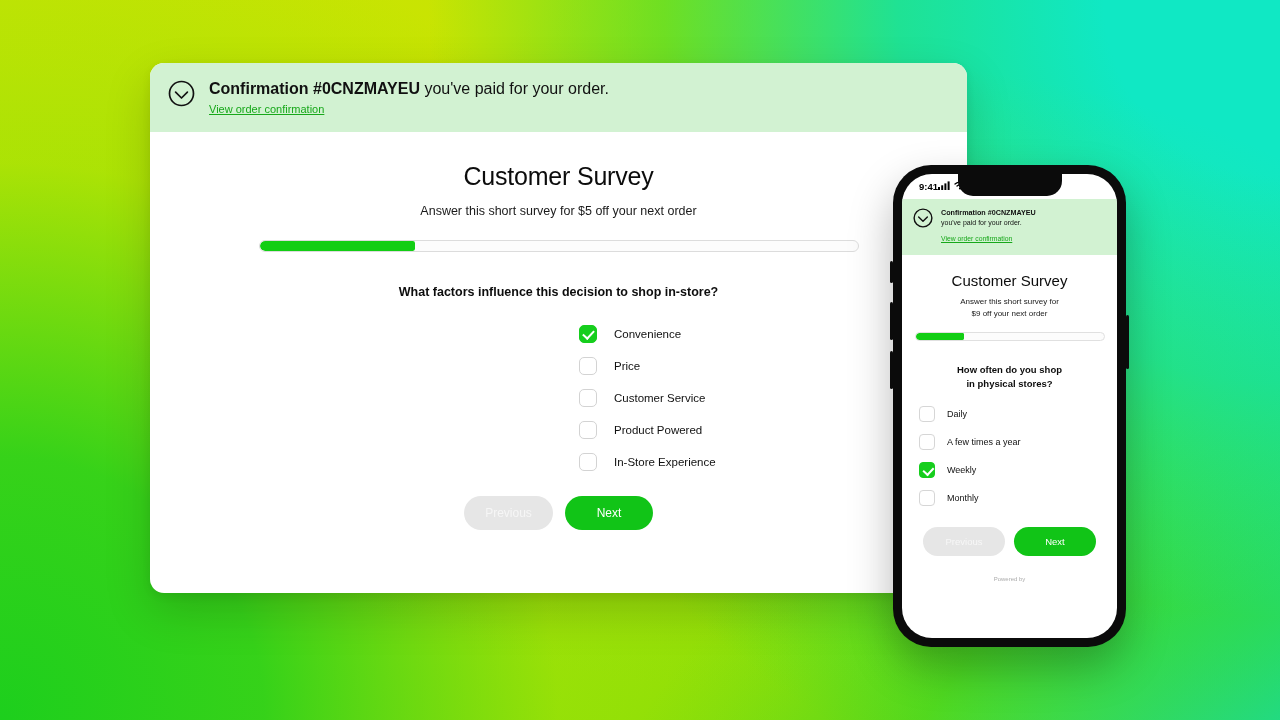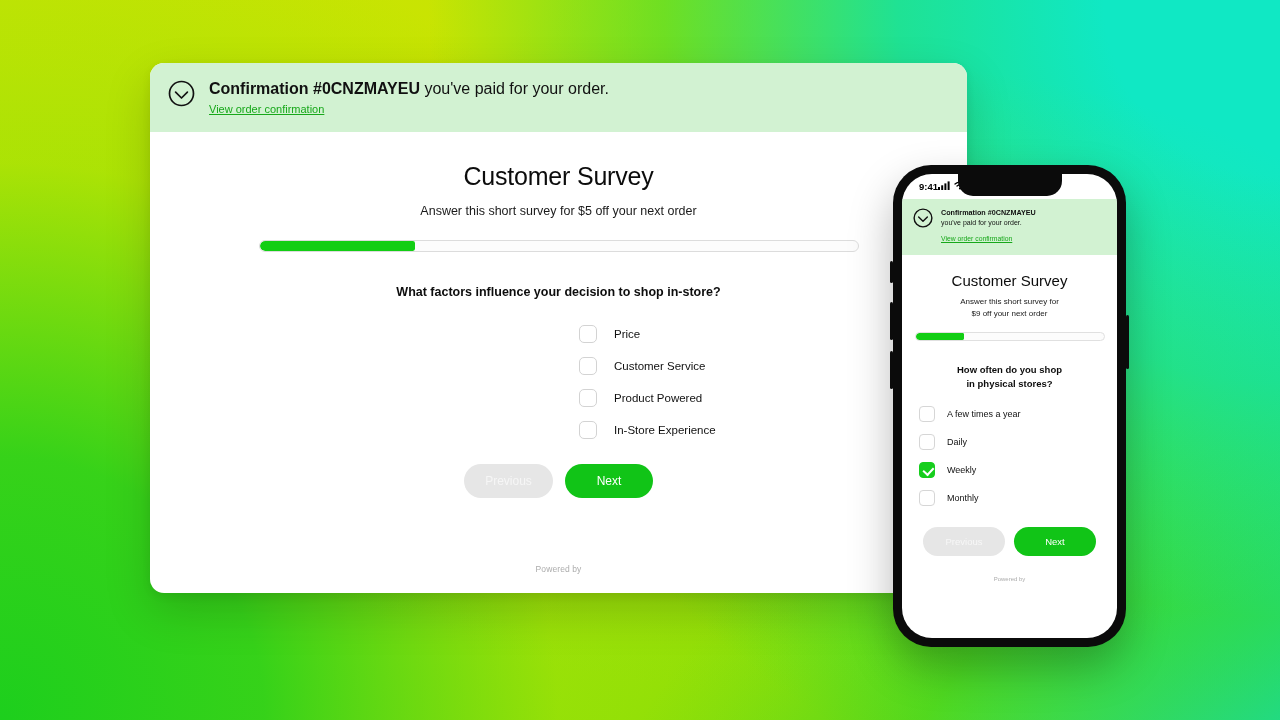--- a/index.html
+++ b/index.html
@@ -182,23 +182,27 @@
   <div class="survey-body">
     <div class="survey-title">Customer Survey</div>
     <div class="survey-sub">Answer this short survey for $5 off your next order</div>
 
     <div class="progress-wrap">
       <div class="progress-track">
         <div class="progress-fill" id="d-fill" style="width: 26%;"></div>
       </div>
     </div>
 
-    <div class="question">What factors influence your decision to shop in-store?</div>
+    <div class="question">What factors influence this decision to shop in-store?</div>
 
     <div class="options" id="d-options">
+        <div class="option">
+          <span class="cbox checked"></span>
+          <span class="opt-label">Convenience</span>
+        </div>
         <div class="option">
           <span class="cbox"></span>
           <span class="opt-label">Price</span>
         </div>
         <div class="option">
           <span class="cbox"></span>
           <span class="opt-label">Customer Service</span>
         </div>
         <div class="option">
           <span class="cbox"></span>
@@ -287,25 +291,25 @@
     </div>
 
     <div class="m-question">
       <span>How often do you shop</span><br>
       <span>in physical stores?</span>
     </div>
 
     <div class="m-options" id="m-options">
         <div class="m-option">
           <span class="m-cbox"></span>
-          <span class="m-opt-label">A few times a year</span>
+          <span class="m-opt-label">Daily</span>
         </div>
         <div class="m-option">
           <span class="m-cbox"></span>
-          <span class="m-opt-label">Daily</span>
+          <span class="m-opt-label">A few times a year</span>
         </div>
         <div class="m-option">
           <span class="m-cbox checked"></span>
           <span class="m-opt-label">Weekly</span>
         </div>
         <div class="m-option">
           <span class="m-cbox"></span>
           <span class="m-opt-label">Monthly</span>
         </div>
       </div>

